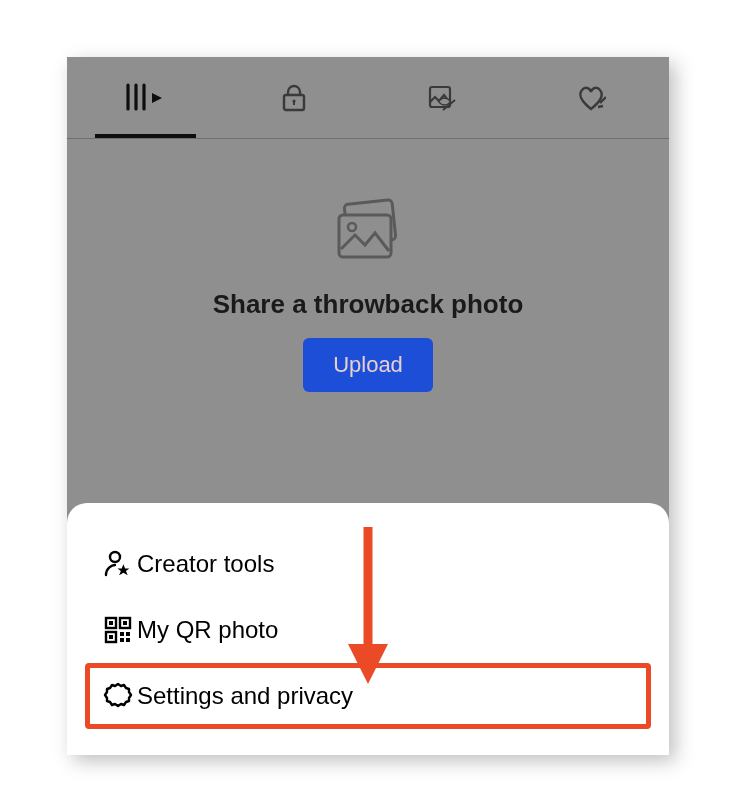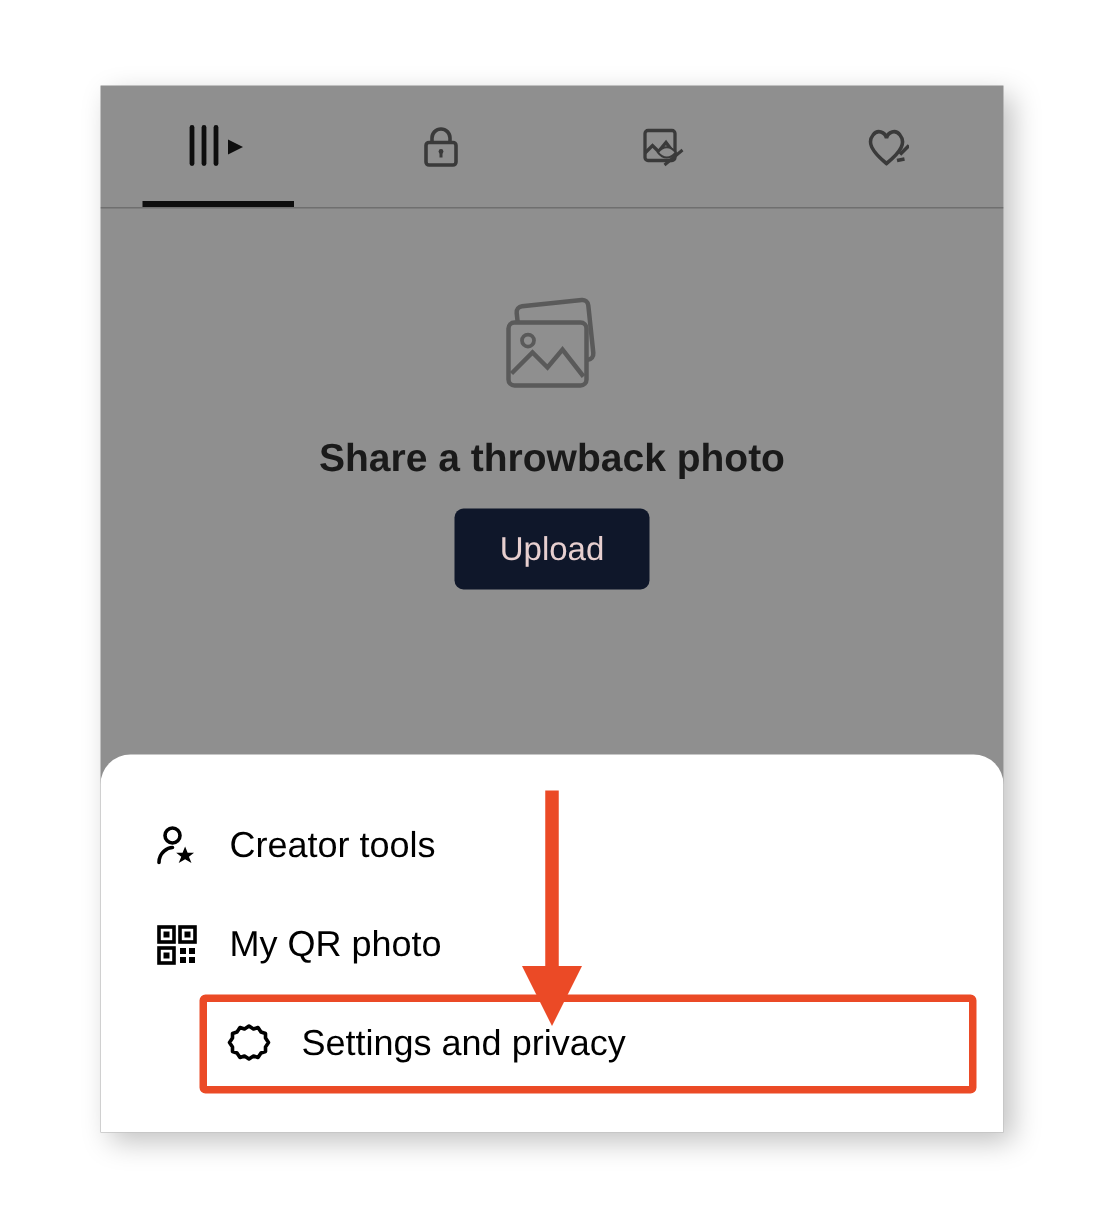--- a/index.html
+++ b/index.html
@@ -64,57 +64,56 @@
       align-items: center;
       gap: 18px;
     }
     .empty-state .photo svg { width: 82px; height: 70px; }
     .empty-title {
       font-size: 26px;
       font-weight: 600;
       color: #1a1a1a;
     }
     .upload-btn {
-      background: #0f172a;
+      background: #1d4ed8;
       color: #e7cfcf;
       border: none;
       border-radius: 6px;
       padding: 14px 30px;
       font-size: 22px;
       font-weight: 500;
       cursor: pointer;
     }
     
     .sheet {
       position: absolute;
       left: 0; right: 0; bottom: 0;
       background: #fff;
       border-top-left-radius: 20px;
       border-top-right-radius: 20px;
       padding: 28px 18px 26px 18px;
     }
     .menu-item {
       display: flex;
       align-items: center;
-      gap: 20px;
+      gap: 4px;
       padding: 18px 18px;
       cursor: pointer;
     }
     .menu-item .mi-icon { width: 30px; height: 30px; flex-shrink: 0; }
     .menu-item .mi-icon svg { width: 30px; height: 30px; }
     .menu-item .mi-label {
       font-size: 24px;
       color: #000;
       font-weight: 500;
     }
     .highlight {
       border: 5px solid #eb4a26;
       border-radius: 4px;
       padding: 13px 13px;
-      margin-left: 48px;
     }
     
     .arrow {
       position: absolute;
       left: 50%;
       transform: translateX(-50%);
       top: 16px;
       pointer-events: none;
     }
     .arrow svg { width: 60px; height: 170px; }

